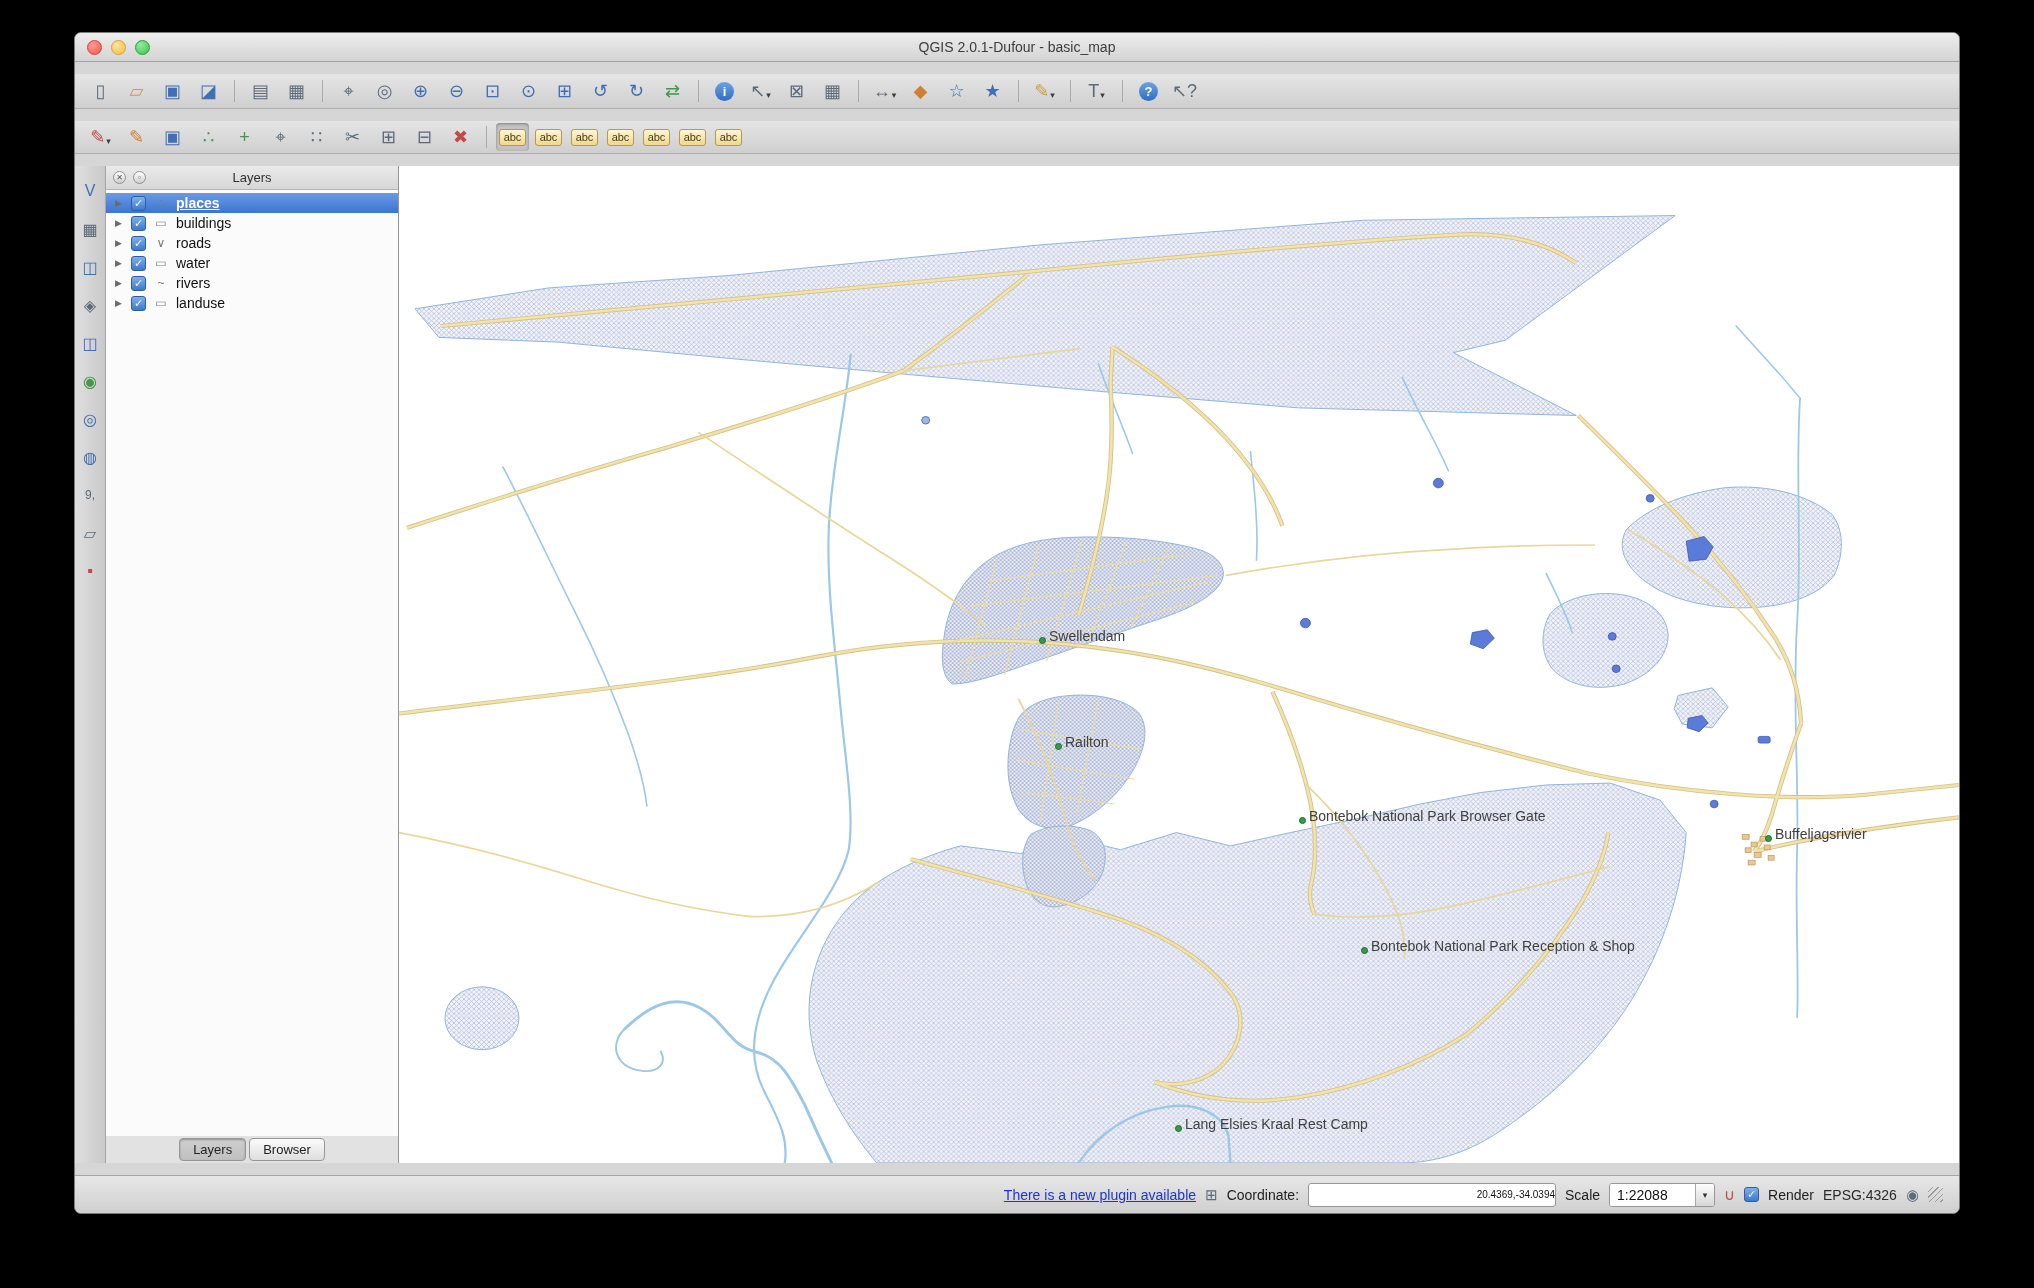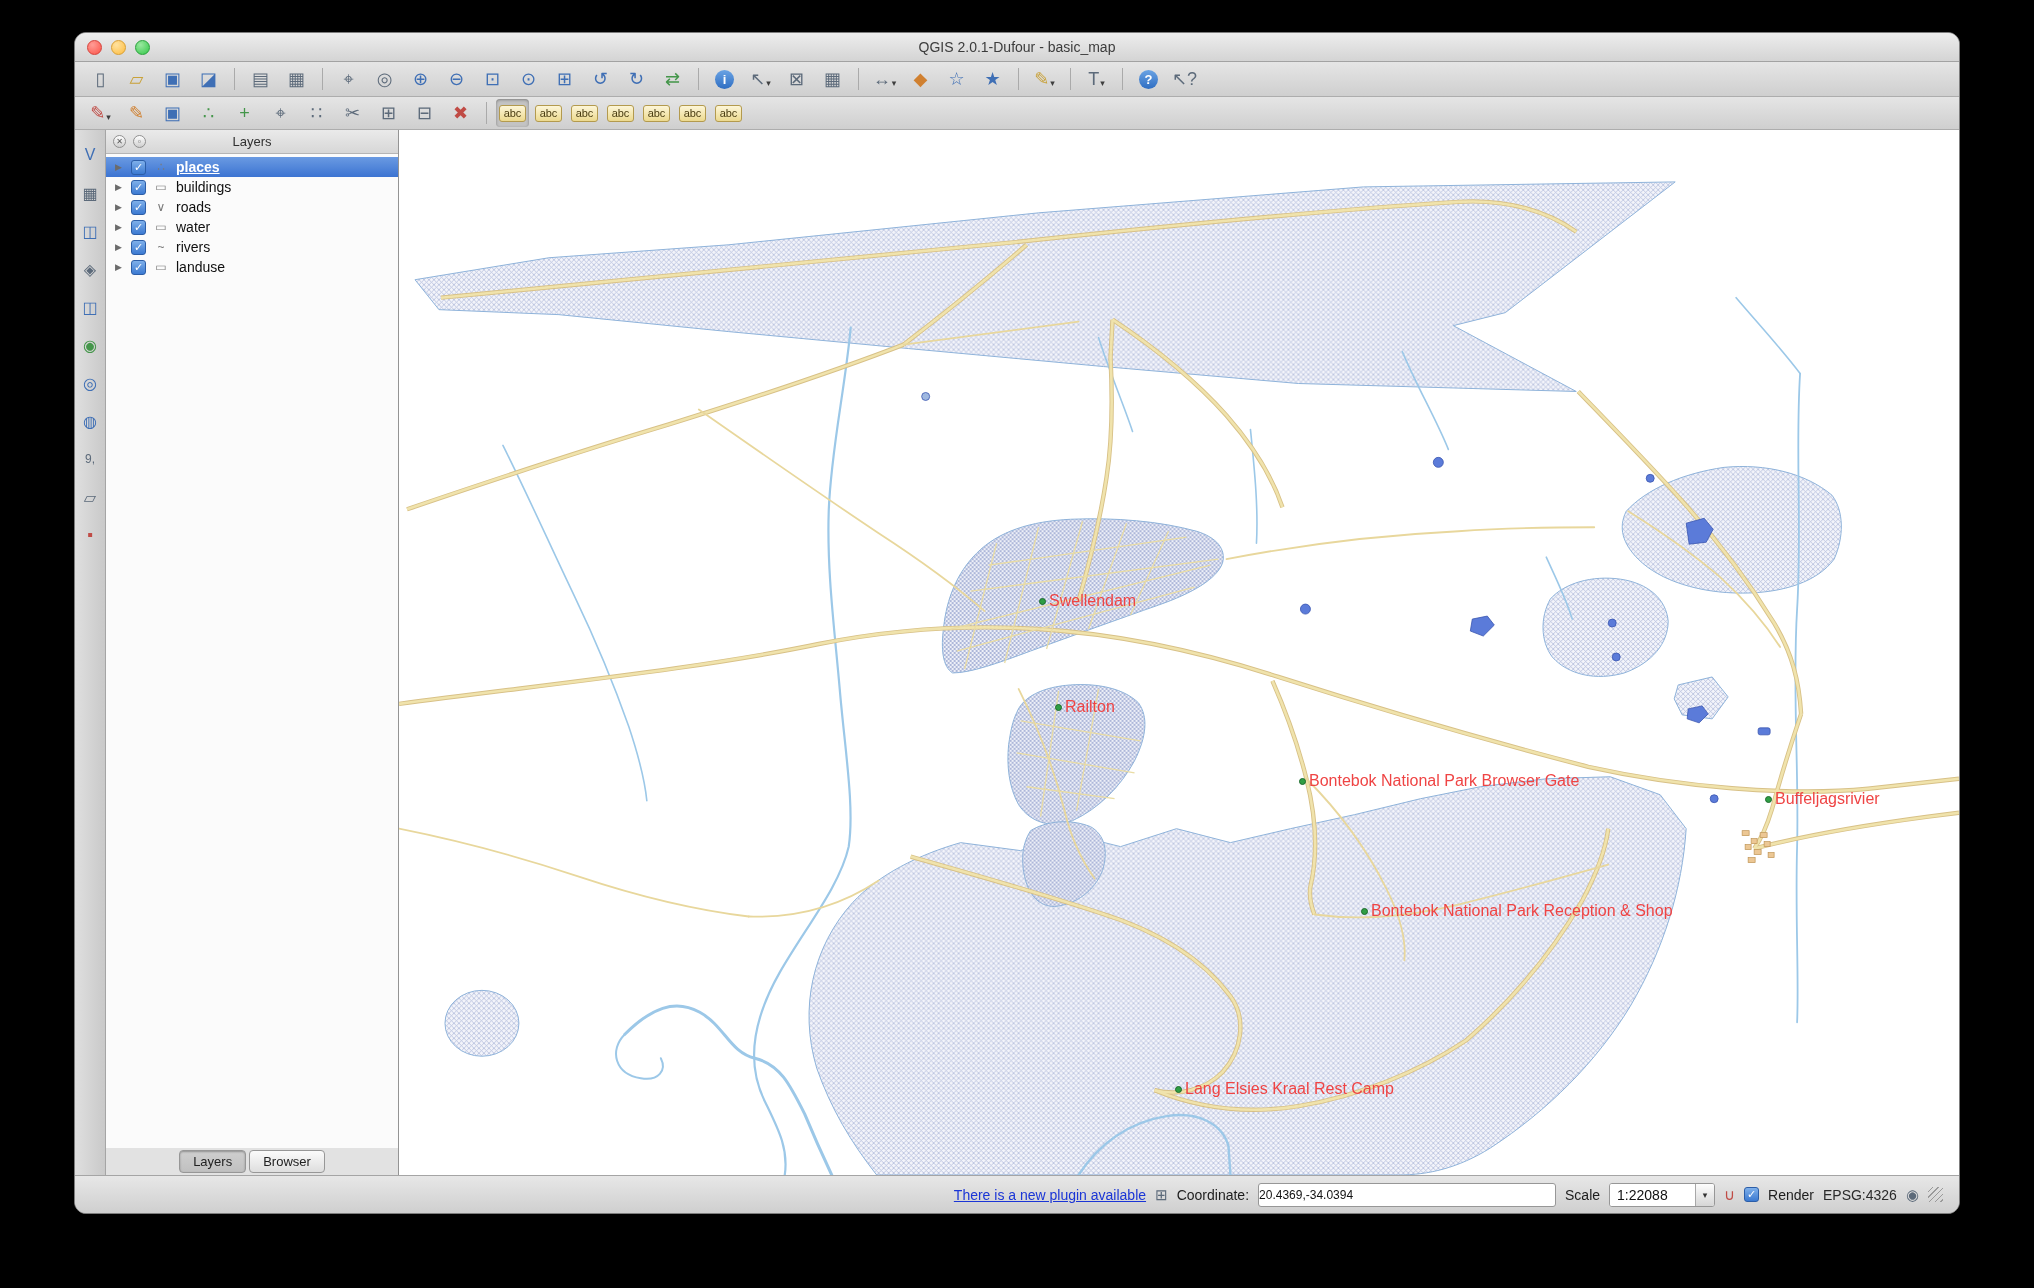--- a/index.html
+++ b/index.html
@@ -1,20 +1,20 @@
 <!DOCTYPE html>
 <html><head>
 <meta charset="utf-8">
 <style>
   * { margin:0; padding:0; box-sizing:border-box; }
   html,body { width:2034px; height:1288px; background:#000; font-family:"Liberation Sans", sans-serif; overflow:hidden; position:relative; }
 
   .window { position:absolute; left:74px; top:32px; width:1886px; height:1182px;
-    border-radius:12px; background:#d6d6d6; border:1px solid #7d7d7d;
-    box-shadow:0 22px 60px rgba(0,0,0,.75); display:flex; flex-direction:column; overflow:hidden; }
+    border-radius:7px; background:#d6d6d6; border:1px solid #7d7d7d;
+    box-shadow:0 22px 60px rgba(0,0,0,.75); display:flex; flex-direction:column; overflow:hidden;gap:12px; }
 
   
   .titlebar { flex:0 0 29px; background:linear-gradient(#ededed,#d4d4d4); border-bottom:1px solid #a2a2a2;
     position:relative; display:flex; align-items:center; justify-content:center; }
   .title { font-size:14px; color:#3c3c3c; }
   .lights { position:absolute; left:12px; top:7px; display:flex; gap:9px; }
   .light { width:15px; height:15px; border-radius:50%; }
   .light.red { background:radial-gradient(circle at 35% 30%, #ff9d96, #fc5449); border:1px solid #d5423b; }
   .light.yel { background:radial-gradient(circle at 35% 30%, #ffe2a0, #fdbc40); border:1px solid #d89f33; }
   .light.grn { background:radial-gradient(circle at 35% 30%, #9ae8a0, #33c748); border:1px solid #2aa13c; }
@@ -56,32 +56,32 @@
   .layer-item.selected { background:linear-gradient(#6a9ae2,#3c74d2); color:#fff; }
   .layer-item.selected .lbl { text-decoration:underline; font-weight:bold; }
   .panel-tabs { flex:0 0 27px; display:flex; align-items:center; justify-content:center; gap:3px; background:#e2e2e2; }
   .tab { font-size:13px; padding:3px 13px; border:1px solid #979797; border-radius:4px;
     background:linear-gradient(#fbfbfb,#dedede); color:#222; }
   .tab.active { background:linear-gradient(#cfcfcf,#c0c0c0); box-shadow:inset 0 1px 2px rgba(0,0,0,.3); }
 
   
   .map { flex:1; position:relative; background:#fff; overflow:hidden; }
   .map svg { position:absolute; inset:0; width:100%; height:100%; }
-  .map-label { position:absolute; display:flex; align-items:center; gap:3px; font-size:16px; color:#ef4444; white-space:nowrap; }
+  .map-label { position:absolute; display:flex; align-items:flex-end; gap:3px; font-size:14px; color:#404040; white-space:nowrap; }
   .map-dot { width:7px; height:7px; border-radius:50%; background:#2f9e44; border:1px solid #1d6b2c; flex:0 0 7px; }
 
   
   .statusbar { flex:0 0 38px; background:linear-gradient(#e7e7e7,#cfcfcf); border-top:1px solid #a5a5a5;
     display:flex; align-items:center; padding:0 16px; font-size:14px; color:#1d1d1d; gap:9px; }
   .sb-spacer { flex:1; }
   .link { color:#1a35d6; text-decoration:underline; }
   .sb-ico { font-size:15px; color:#5c6a7a; }
   .sb-ico.red { color:#c04b45; }
-  .coord-input { width:298px; height:24px; border:1px solid #979797; border-radius:3px; background:#fff;
-    text-align:left; font-size:12px; font-family:"Liberation Sans",sans-serif; color:#111; }
+  .coord-input { width:248px; height:24px; border:1px solid #979797; border-radius:3px; background:#fff;
+    text-align:right; font-size:10px; font-family:"Liberation Sans",sans-serif; color:#111; }
   .scale-combo { width:106px; height:24px; border:1px solid #979797; border-radius:3px; background:#fff;
     display:flex; align-items:stretch; overflow:hidden; }
   .scale-input { flex:1; min-width:0; border:0; outline:0; font-size:14px; padding-left:7px;
     font-family:"Liberation Sans",sans-serif; color:#111; }
   .combo-arrow { width:19px; background:linear-gradient(#fdfdfd,#d6d6d6); border-left:1px solid #a8a8a8;
     display:flex; align-items:center; justify-content:center; font-size:9px; color:#333; }
   .epsg { color:#2a2a2a; }
   .grip { width:15px; height:15px;
     background:repeating-linear-gradient(135deg, transparent 0 3px, #9a9a9a 3px 4px); }
 </style>

